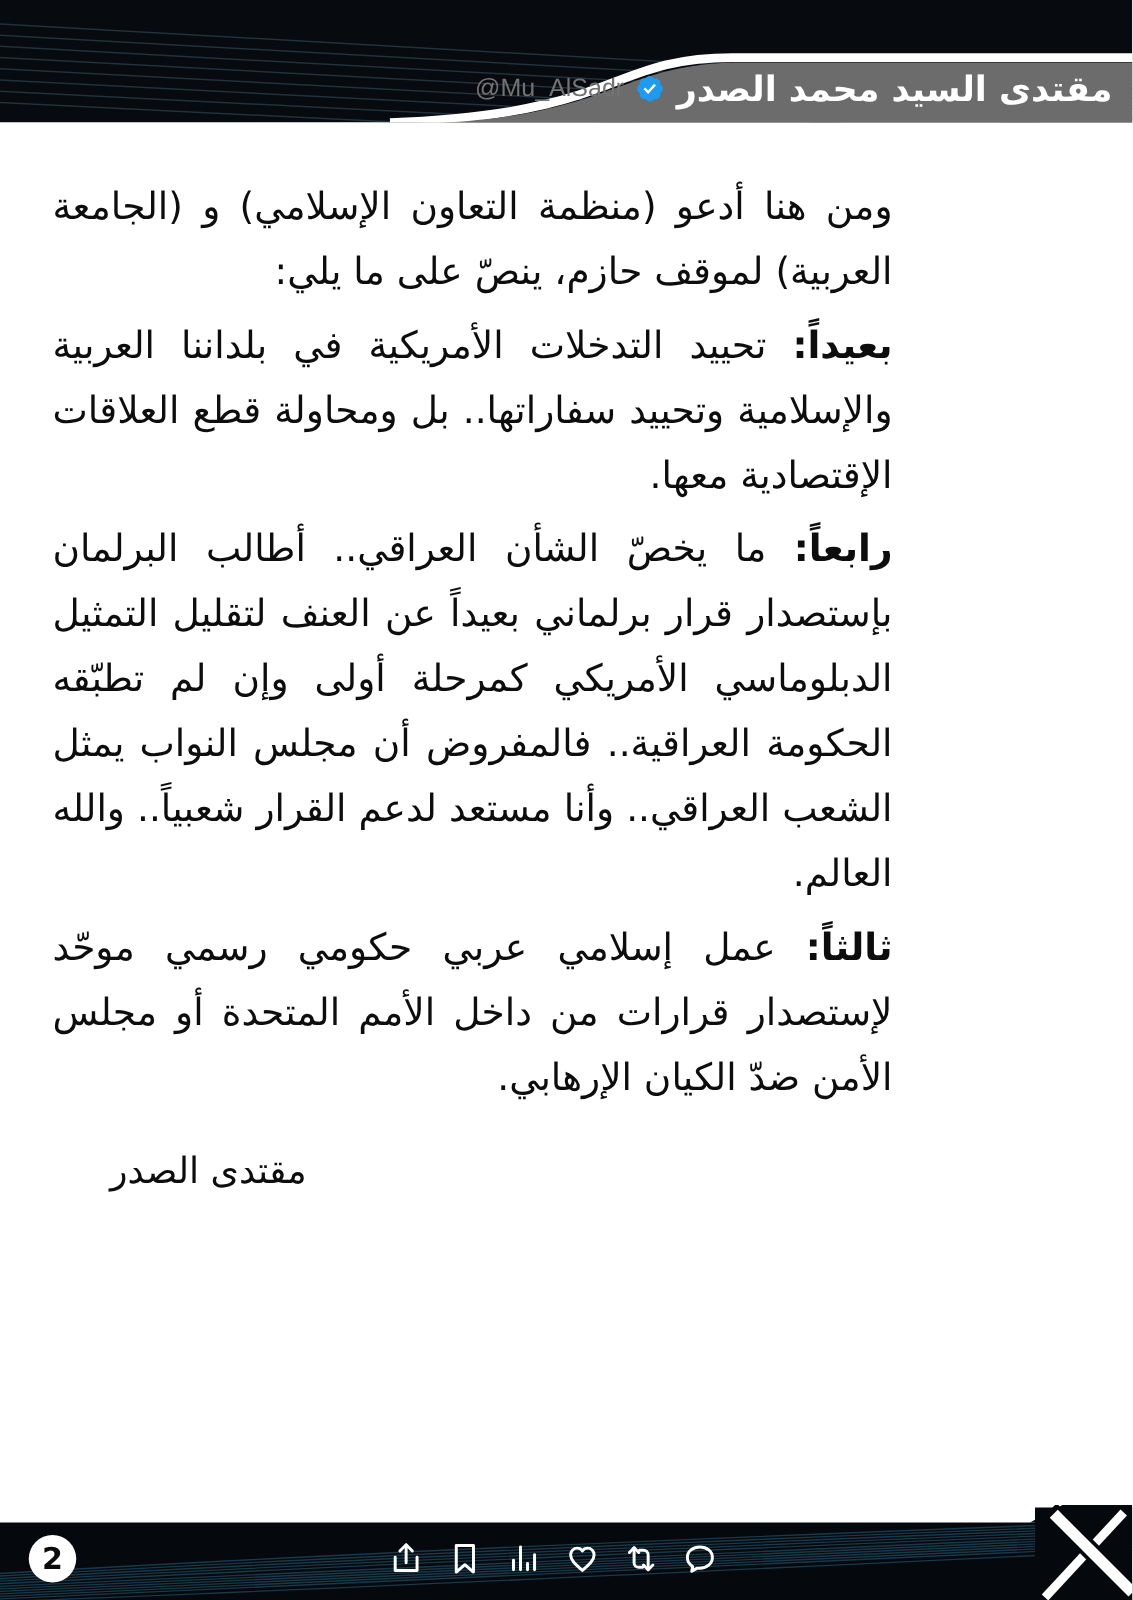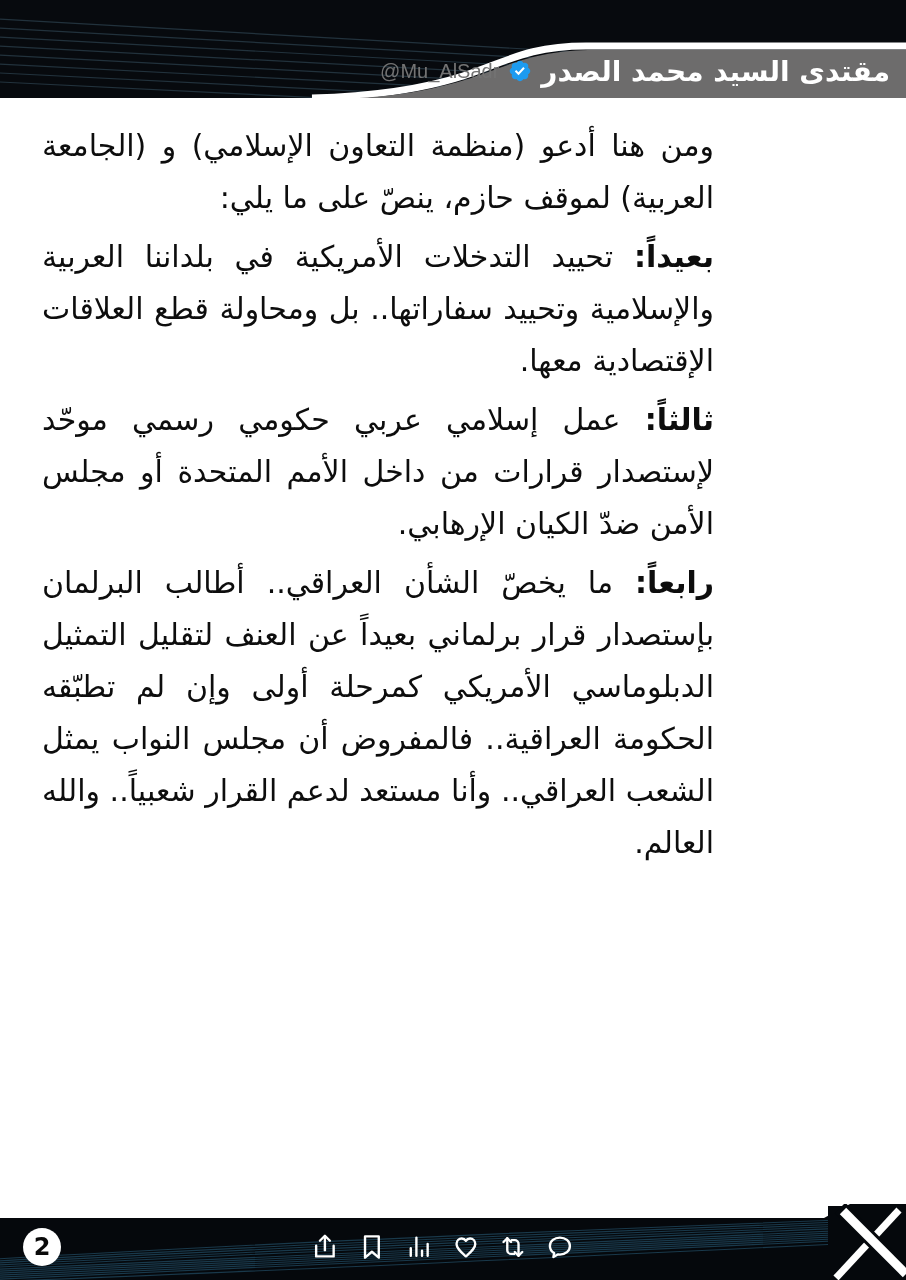--- a/index.html
+++ b/index.html
@@ -13,21 +13,21 @@
   .identity{
     position:absolute;top:47px;right:16px;height:48px;
     display:flex;align-items:center;direction:rtl;gap:9px;
   }
   .display-name{color:#ffffff;font-weight:bold;font-size:28px;white-space:nowrap;}
   .handle{color:#737373;font-size:20px;direction:ltr;font-family:"Liberation Sans",sans-serif;}
   .badge{width:24px;height:24px;flex:0 0 auto;}
   
   main{
     position:absolute;top:98px;left:0;width:752px;
-    padding:22px 38px 0 42px;box-sizing:border-box;
+    padding:42px 38px 0 42px;box-sizing:border-box;
     direction:rtl;color:#0d0d0d;
   }
   .para{
     margin:0 0 7px 0;font-size:30px;line-height:52px;
     text-align:justify;text-align-last:right;
   }
   .para b{font-weight:bold;}
   .signature{
     margin-top:30px;font-size:29px;direction:rtl;
     text-align:left;padding-left:46px;
@@ -81,27 +81,28 @@
   <main>
     <p class="para">
       <b></b>
       <span>ومن هنا أدعو (منظمة التعاون الإسلامي) و (الجامعة العربية) لموقف حازم، ينصّ على ما يلي:</span>
     </p>
     <p class="para">
       <b>بعيداً:</b>
       <span>تحييد التدخلات الأمريكية في بلداننا العربية والإسلامية وتحييد سفاراتها.. بل ومحاولة قطع العلاقات الإقتصادية معها.</span>
     </p>
     <p class="para">
+      <b>رابعاً:</b>
+      <span>ما يخصّ الشأن العراقي.. أطالب البرلمان بإستصدار قرار برلماني بعيداً عن العنف لتقليل التمثيل الدبلوماسي الأمريكي كمرحلة أولى وإن لم تطبّقه الحكومة العراقية.. فالمفروض أن مجلس النواب يمثل الشعب العراقي.. وأنا مستعد لدعم القرار شعبياً.. والله العالم.</span>
+    </p>
+    <p class="para">
       <b>ثالثاً:</b>
       <span>عمل إسلامي عربي حكومي رسمي موحّد لإستصدار قرارات من داخل الأمم المتحدة أو مجلس الأمن ضدّ الكيان الإرهابي.</span>
     </p>
-    <p class="para">
-      <b>رابعاً:</b>
-      <span>ما يخصّ الشأن العراقي.. أطالب البرلمان بإستصدار قرار برلماني بعيداً عن العنف لتقليل التمثيل الدبلوماسي الأمريكي كمرحلة أولى وإن لم تطبّقه الحكومة العراقية.. فالمفروض أن مجلس النواب يمثل الشعب العراقي.. وأنا مستعد لدعم القرار شعبياً.. والله العالم.</span>
-    </p>
+    <div class="signature">مقتدى الصدر</div>
   </main>
 
   <footer>
     <svg class="bg" width="906" height="76" viewBox="0 0 906 76">
       <defs>
         <clipPath id="bandclip">
             <rect x="0" y="14" width="906" height="62"></rect>
           </clipPath>
       </defs>
       <rect x="0" y="14" width="906" height="62" fill="#05080c"></rect>

